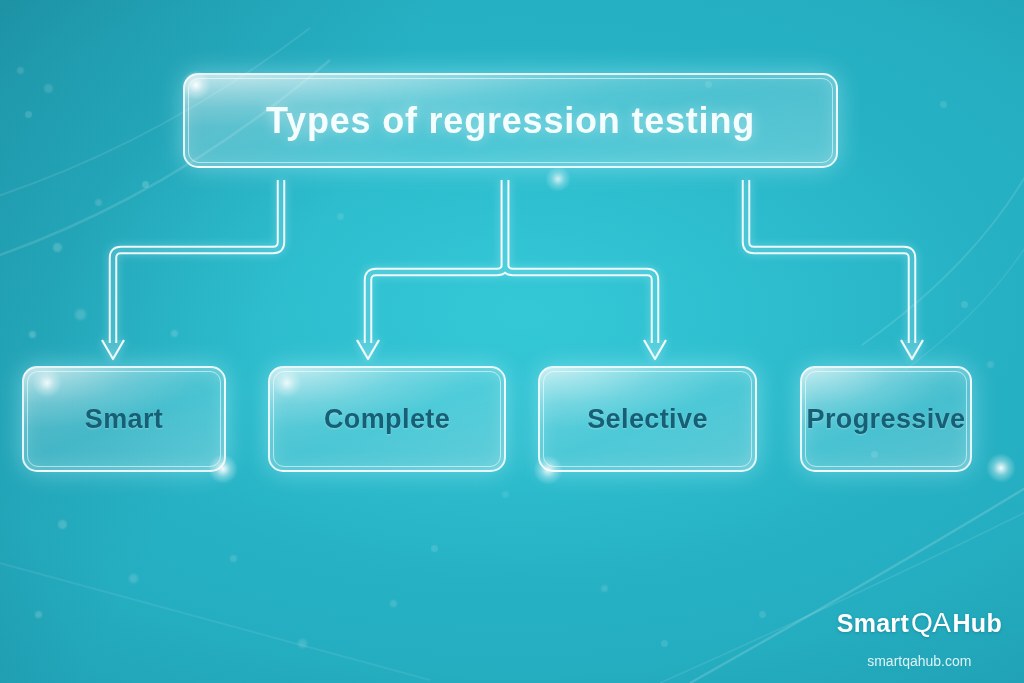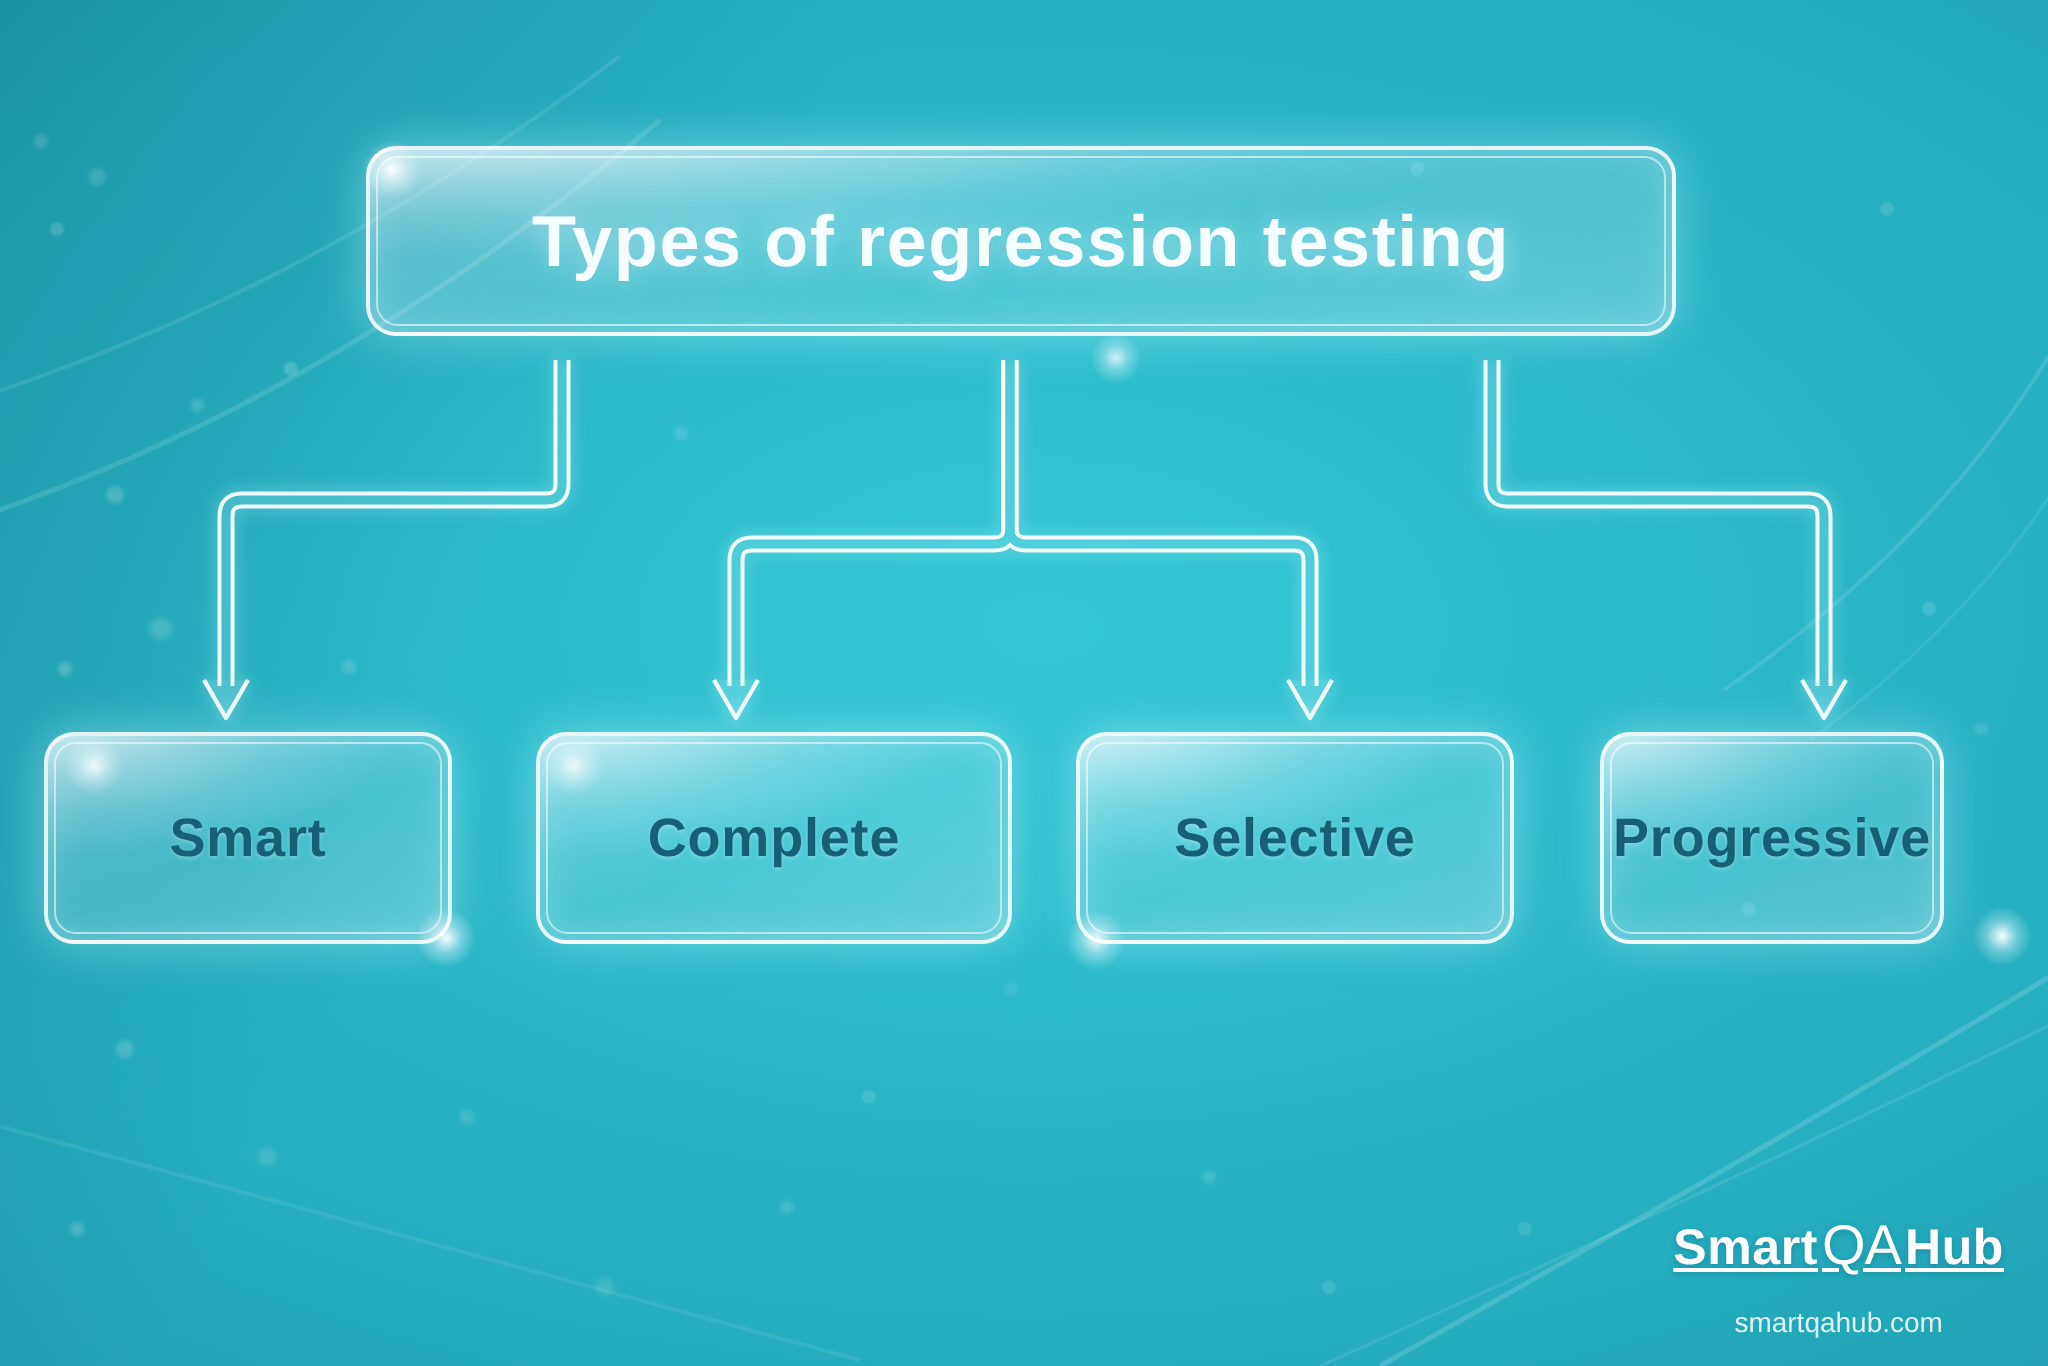--- a/index.html
+++ b/index.html
@@ -85,21 +85,21 @@
   .sp4 { left:208px; top:454px; }
   .sp5 { left:272px; top:368px; opacity:0.85; }
   .sp6 { left:533px; top:455px; opacity:0.9; }
   .sp7 { left:986px; top:453px; }
   
   .brand {
     position:absolute; z-index:5; right:22px; bottom:14px; text-align:center;
     color:#ffffff;
   }
   .brand .name { font-size:25px; font-weight:700; letter-spacing:0.3px;
-    text-shadow:0 1px 3px rgba(0,60,75,0.25);text-decoration:underline; }
+    text-shadow:0 1px 3px rgba(0,60,75,0.25); }
   .brand .name .mark { font-weight:400; font-size:28px; letter-spacing:-0.5px; padding:0 2px; }
   .brand .site { margin-top:14px; font-size:14px; font-weight:400; color:rgba(255,255,255,0.85); }
 </style>
 </head>
 <body>
 
 <div class="stage">
 
   <div class="bokeh"></div>
 

